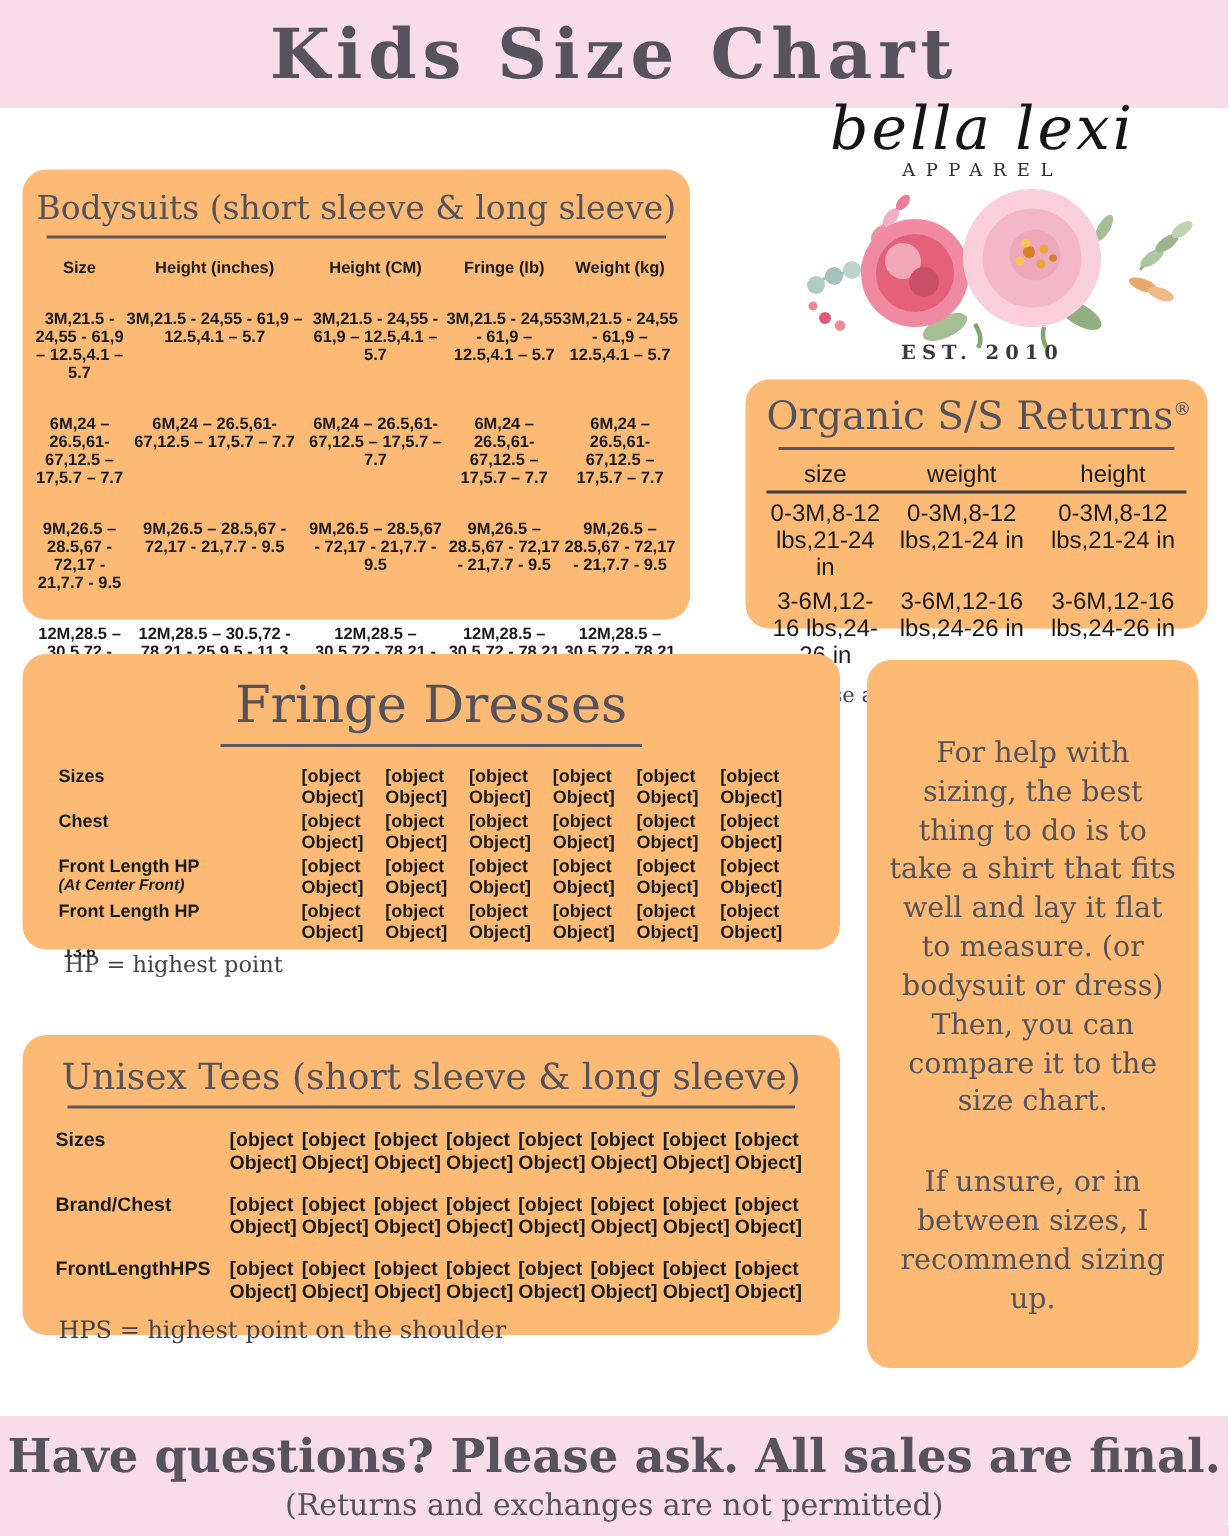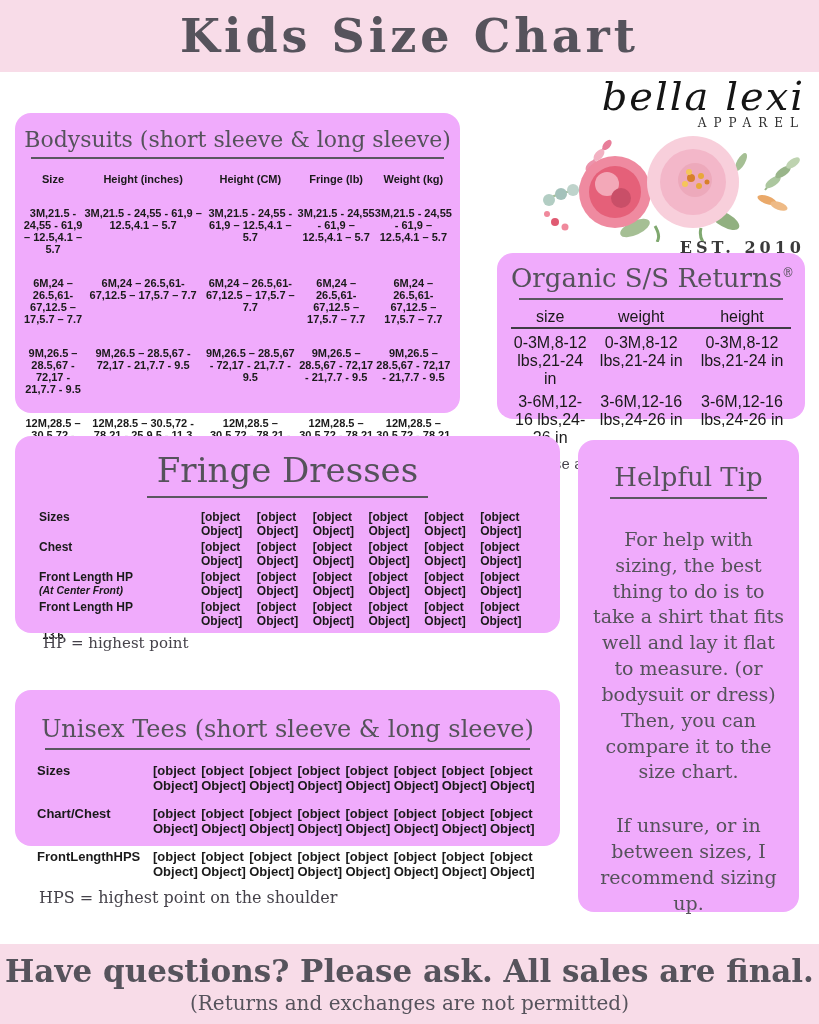--- a/index.html
+++ b/index.html
@@ -7,41 +7,41 @@
         font-family:"DejaVu Serif", serif;}
   
   .banner{position:absolute;left:0;width:819px;background:#f8dce8;display:flex;
           flex-direction:column;align-items:center;justify-content:center;}
   .banner-top{top:0;height:72px;}
   .banner-bottom{top:944px;height:80px;}
   .page-title{font-size:46px;font-weight:bold;color:#56535c;letter-spacing:4px;white-space:nowrap;}
   .footer-line1{font-size:31px;font-weight:bold;color:#56535c;white-space:nowrap;}
   .footer-line2{font-size:20px;color:#56535c;margin-top:2px;white-space:nowrap;}
   
-  .box{position:absolute;background:#f0abfc;border-radius:16px;box-sizing:border-box;}
+  .box{position:absolute;background:#fdba74;border-radius:16px;box-sizing:border-box;}
   .box-title{margin:0;font-size:22px;font-weight:normal;color:#55525b;text-align:center;white-space:nowrap;}
   .title-rule{border-bottom:2px solid #5a5760;margin:5px 8px 0;}
   .note{color:#45424a;}
   
   .bodysuits{left:15px;top:113px;width:445px;height:300px;padding:14px 8px 0;}
   .bs-table{font-family:"Liberation Sans", sans-serif;font-weight:bold;color:#1a1a1a;}
   .bs-row{display:flex;}
   .bs-head{margin-top:14px;font-size:11px;}
   .bs-data{margin-top:22px;font-size:11px;}
   .bs-cell{text-align:center;}
   .bs-cell:nth-child(1){width:14%;}
   .bs-cell:nth-child(2){width:28%;}
   .bs-cell:nth-child(3){width:22%;}
   .bs-cell:nth-child(4){width:18%;}
   .bs-cell:nth-child(5){width:18%;}
   
-  .logo{position:absolute;left:505px;top:76px;width:300px;text-align:right;z-index:2;}
+  .logo{position:absolute;left:505px;top:66px;width:300px;text-align:center;z-index:2;}
   .logo-script{font-style:italic;font-size:40px;color:#151515;line-height:1;letter-spacing:2px;}
   .logo-sub{font-size:12px;letter-spacing:7px;color:#2e2e2e;margin-top:0;}
-  .logo-est{font-size:16px;font-weight:bold;letter-spacing:4px;color:#3a3a3a;margin-top:-8px;}
+  .logo-est{font-size:13px;font-weight:bold;letter-spacing:4px;color:#3a3a3a;margin-top:-8px;}
   
   .onesies{left:497px;top:253px;width:308px;height:166px;padding:10px 14px 0;}
   .onesies .box-title{font-size:26px;}
   .onesies sup{font-size:12px;}
   .on-table{font-family:"Liberation Sans", sans-serif;font-size:16px;color:#1a1a1a;margin-top:8px;}
   .on-row{display:flex;}
   .on-head{border-bottom:2px solid #3f3c44;padding-bottom:1px;}
   .on-data{margin-top:5px;}
   .on-cell{text-align:center;}
   .on-cell:nth-child(1){width:28%;}
@@ -56,21 +56,21 @@
   .fr-label{width:162px;}
   .fr-sub{display:block;font-size:10.5px;font-style:italic;}
   .fr-vals{flex:1;display:flex;}
   .fr-cell{flex:1;}
   .fr-note{font-size:15px;margin:6px 0 0 4px;}
   
   .tip{left:578px;top:440px;width:221px;height:472px;padding:22px 12px 0;text-align:center;}
   .tip .box-title{font-size:26px;width:max-content;margin:0 auto;border-bottom:2px solid #5a5760;padding:0 4px 5px;}
   .tip p{font-size:19px;color:#55525b;line-height:1.36;margin:28px 0 0;}
   
-  .tees{left:15px;top:690px;width:545px;height:156px;padding:25px 22px 0;}
+  .tees{left:15px;top:690px;width:545px;height:200px;padding:14px 22px 0;}
   .tees .box-title{font-size:24px;}
   .te-table{margin-top:10px;font-family:"Liberation Sans", sans-serif;font-weight:bold;font-size:13px;color:#1a1a1a;}
   .te-row{display:flex;margin-top:13px;}
   .te-label{width:116px;}
   .te-vals{flex:1;display:flex;}
   .te-cell{flex:1;}
   .te-note{font-size:16px;margin:9px 0 0 2px;}
 </style>
 </head>
 <body>
@@ -293,21 +293,20 @@
             <div class="fr-cell">[object Object]</div>
             <div class="fr-cell">[object Object]</div>
             <div class="fr-cell">[object Object]</div>
           </div>
       </div>
       </div>
     <div class="fr-note note">HP = highest point</div>
   </section>
 
   <aside class="box tip">
-    <h2 class="box-title">Helpful Tip</h2>
     <p>For help with sizing, the best thing to do is to take a shirt that fits well and lay it flat to measure. (or bodysuit or dress) Then, you can compare it to the size chart.</p>
     <p>If unsure, or in between sizes, I recommend sizing up.</p>
   </aside>
 
   <section class="box tees">
     <h2 class="box-title">Unisex Tees (short sleeve &amp; long sleeve)</h2>
     <div class="title-rule"></div>
     <div class="te-table">
 
     <div class="te-row">
@@ -318,21 +317,21 @@
             <div class="te-cell">[object Object]</div>
             <div class="te-cell">[object Object]</div>
             <div class="te-cell">[object Object]</div>
             <div class="te-cell">[object Object]</div>
             <div class="te-cell">[object Object]</div>
             <div class="te-cell">[object Object]</div>
             <div class="te-cell">[object Object]</div>
           </div>
       </div>
         <div class="te-row">
-        <div class="te-label">Chart/Chest</div>
+        <div class="te-label">Brand/Chest</div>
         <div class="te-vals">
 
         <div class="te-cell">[object Object]</div>
             <div class="te-cell">[object Object]</div>
             <div class="te-cell">[object Object]</div>
             <div class="te-cell">[object Object]</div>
             <div class="te-cell">[object Object]</div>
             <div class="te-cell">[object Object]</div>
             <div class="te-cell">[object Object]</div>
             <div class="te-cell">[object Object]</div>

